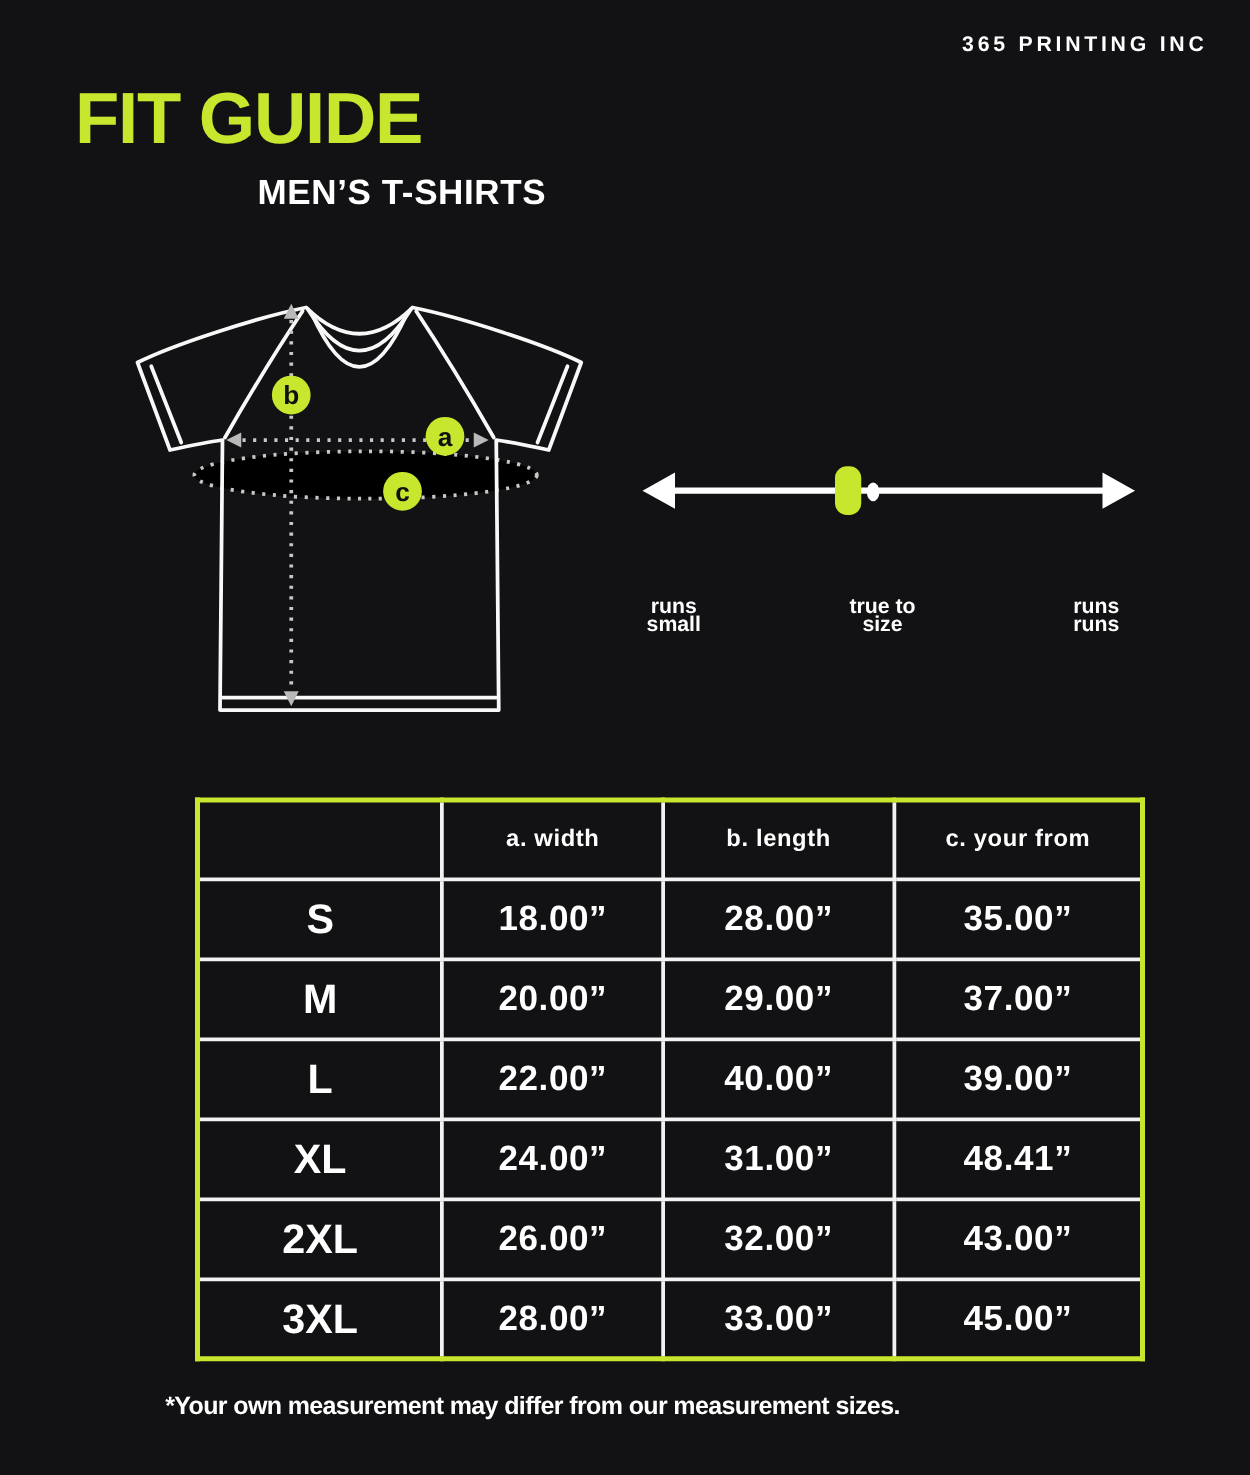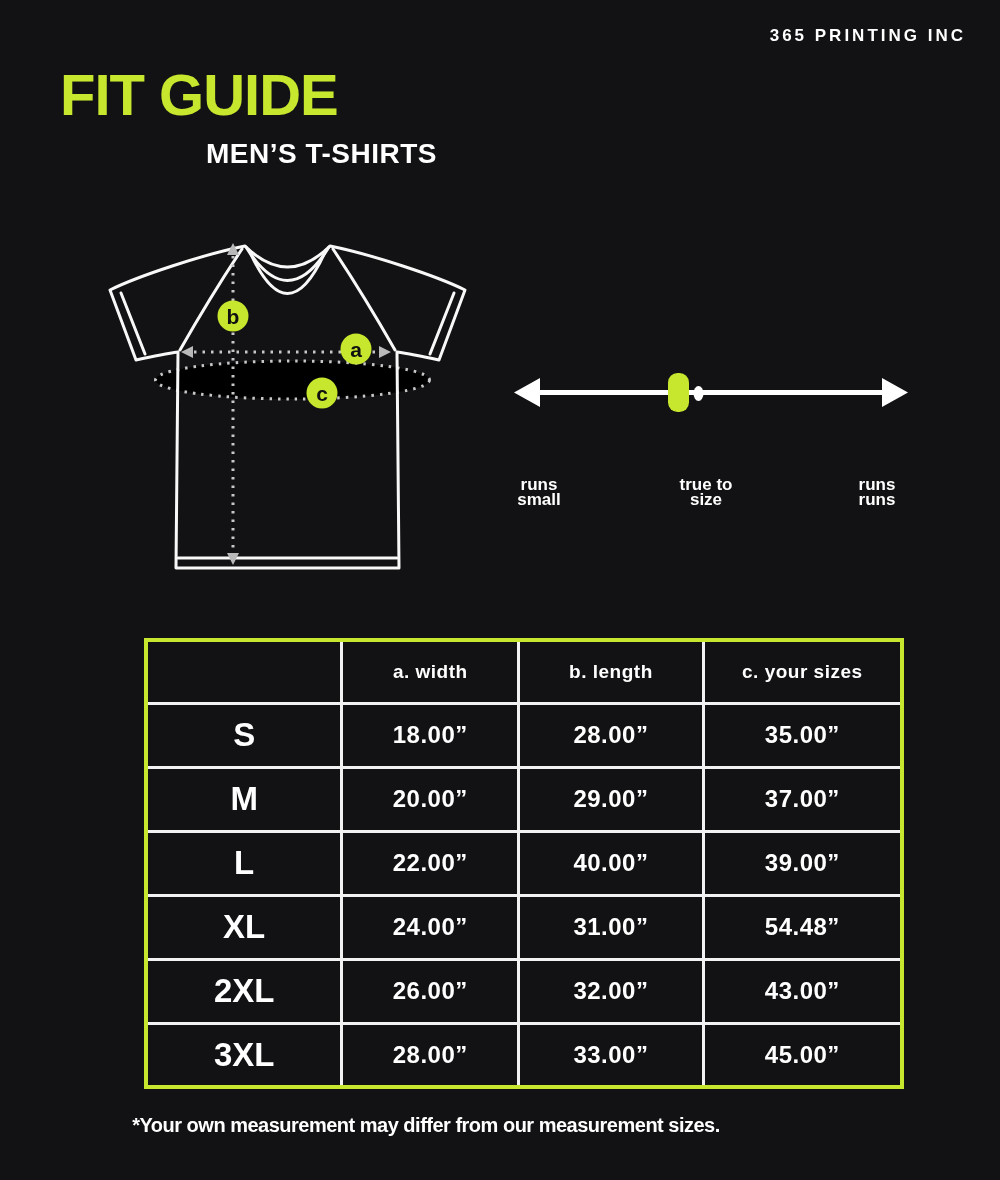--- a/index.html
+++ b/index.html
@@ -55,40 +55,40 @@
   .scale-label{
     position:absolute;top:75px;
     font-size:17px;font-weight:bold;line-height:15px;
     text-align:center;color:var(--fg);margin-top:44px;
   }
   .scale-label.left{left:0;width:78px;}
   .scale-label.center{left:146px;width:120px;}
   .scale-label.right{left:327px;width:100px;}
 
   
-  .table-wrap{position:absolute;left:116px;top:638px;padding-left:28px;}
+  .table-wrap{position:absolute;left:128px;top:638px;padding-left:28px;}
   table.size-table{
     border-collapse:collapse;table-layout:fixed;
     width:760px;
     border:4px solid var(--accent);
     background:var(--bg);
   }
   .size-table col.c-size{width:25.9%;}
   .size-table col.c-width{width:23.4%;}
   .size-table col.c-length{width:24.4%;}
   .size-table col.c-chest{width:26.3%;}
   .size-table th,.size-table td{
     border:3px solid var(--grid);
     text-align:center;vertical-align:middle;
     color:var(--fg);
   }
   .size-table thead th{height:63px;font-size:19px;font-weight:bold;letter-spacing:.5px;}
   .size-table tbody tr{height:64px;}
   .size-table td.size-cell{font-size:33px;font-weight:bold;}
-  .size-table td.val-cell{font-size:24px;font-weight:bold;letter-spacing:.5px;}
+  .size-table td.val-cell{font-size:28px;font-weight:bold;letter-spacing:.5px;}
 
   
   .footnote{
     position:absolute;left:0;top:1114px;width:852px;
     text-align:center;font-size:20px;font-weight:bold;letter-spacing:-.5px;
     color:var(--fg);
   }
 </style>
 </head>
 <body>
@@ -176,21 +176,21 @@
         <col class="c-size">
           <col class="c-width">
           <col class="c-length">
           <col class="c-chest">
       </colgroup>
       <thead>
         <tr>
           <th></th>
           <th>a. width</th>
           <th>b. length</th>
-          <th>c. your sizes</th>
+          <th>c. your from</th>
         </tr>
       </thead>
       <tbody>
         <tr>
           <td class="size-cell">S</td>
           <td class="val-cell">18.00”</td>
           <td class="val-cell">28.00”</td>
           <td class="val-cell">35.00”</td>
         </tr>
         <tr>
@@ -202,21 +202,21 @@
         <tr>
           <td class="size-cell">L</td>
           <td class="val-cell">22.00”</td>
           <td class="val-cell">40.00”</td>
           <td class="val-cell">39.00”</td>
         </tr>
         <tr>
           <td class="size-cell">XL</td>
           <td class="val-cell">24.00”</td>
           <td class="val-cell">31.00”</td>
-          <td class="val-cell">54.48”</td>
+          <td class="val-cell">48.41”</td>
         </tr>
         <tr>
           <td class="size-cell">2XL</td>
           <td class="val-cell">26.00”</td>
           <td class="val-cell">32.00”</td>
           <td class="val-cell">43.00”</td>
         </tr>
         <tr>
           <td class="size-cell">3XL</td>
           <td class="val-cell">28.00”</td>

